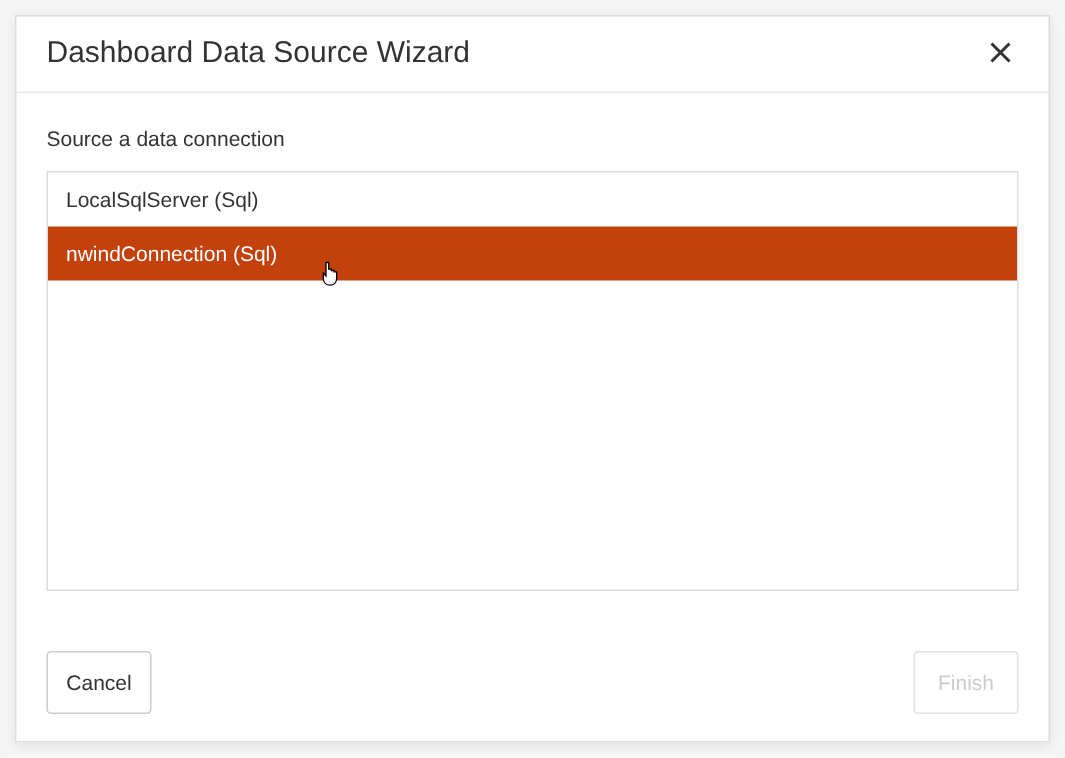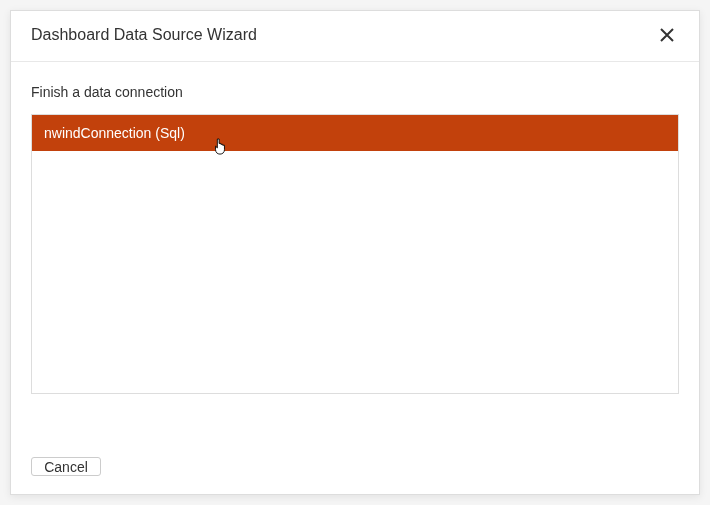--- a/index.html
+++ b/index.html
@@ -27,21 +27,21 @@
       position: relative;
     }
     .dialog-header {
       display: flex;
       align-items: center;
       justify-content: space-between;
       padding: 12px 20px 14px 20px;
       border-bottom: 1px solid #e8e8e8;
     }
     .dialog-title {
-      font-size: 16px;
+      font-size: 20px;
       font-weight: 300;
       color: #333;
     }
     .close-btn {
       width: 24px;
       height: 24px;
       display: flex;
       align-items: center;
       justify-content: center;
       cursor: pointer;
@@ -85,21 +85,21 @@
       display: flex;
       align-items: center;
       justify-content: space-between;
       padding: 16px 20px 18px 20px;
     }
     .footer-right {
       display: flex;
       gap: 8px;
     }
     .btn {
-      height: 19px;
+      height: 42px;
       padding: 0 4px;
       border: 1px solid #ccc;
       background: #fff;
       font-size: 14px;
       color: #333;
       cursor: pointer;
       border-radius: 3px;
       min-width: 70px;
       font-family: inherit;
     }
@@ -124,29 +124,33 @@
   <div class="dialog-header">
     <div class="dialog-title">Dashboard Data Source Wizard</div>
     <button class="close-btn">
       <svg width="14" height="14" viewBox="0 0 14 14">
         <path d="M1 1 L13 13 M13 1 L1 13" stroke="#333" stroke-width="2" fill="none"></path>
       </svg>
     </button>
   </div>
 
   <div class="dialog-body">
-    <div class="prompt-label">Finish a data connection</div>
+    <div class="prompt-label">Source a data connection</div>
     <div class="list-box">
+      <div class="list-item">
+        <span>LocalSqlServer (Sql)</span>
+      </div>
       <div class="list-item selected">
         <span>nwindConnection (Sql)</span>
         <svg class="cursor-icon" width="18" height="22" viewBox="0 0 18 22">
           <path d="M6 2 L6 12 L4 10 L4 14 C4 17 6 19 9 19 C12 19 14 17 14 14 L14 9 L12 9 L12 8 L10 8 L10 7 L8 7 L8 2 Z" fill="#fff" stroke="#000" stroke-width="1"></path>
         </svg>
       </div>
     </div>
   </div>
 
   <div class="dialog-footer">
     <button class="btn">Cancel</button>
     <div class="footer-right">
+      <button class="btn" disabled="">Finish</button>
     </div>
   </div>
 </div>
 
 </body></html>

